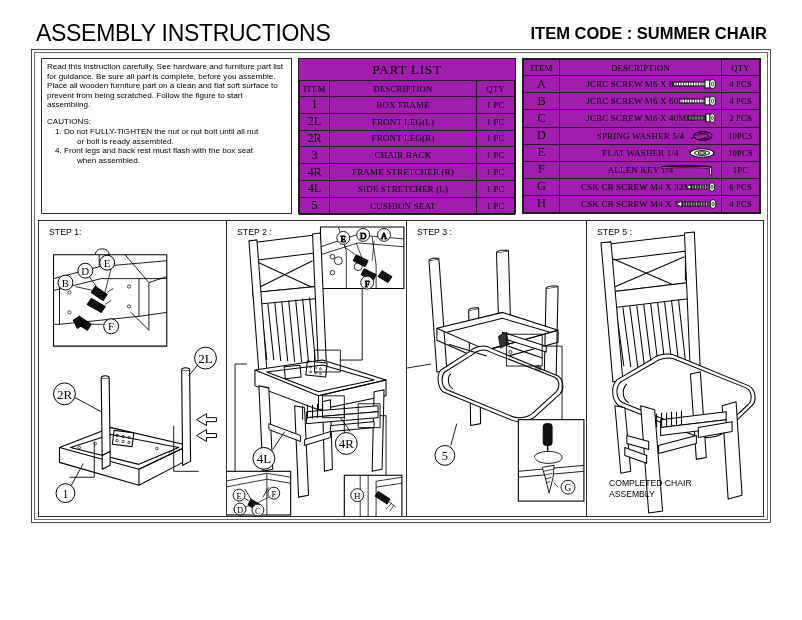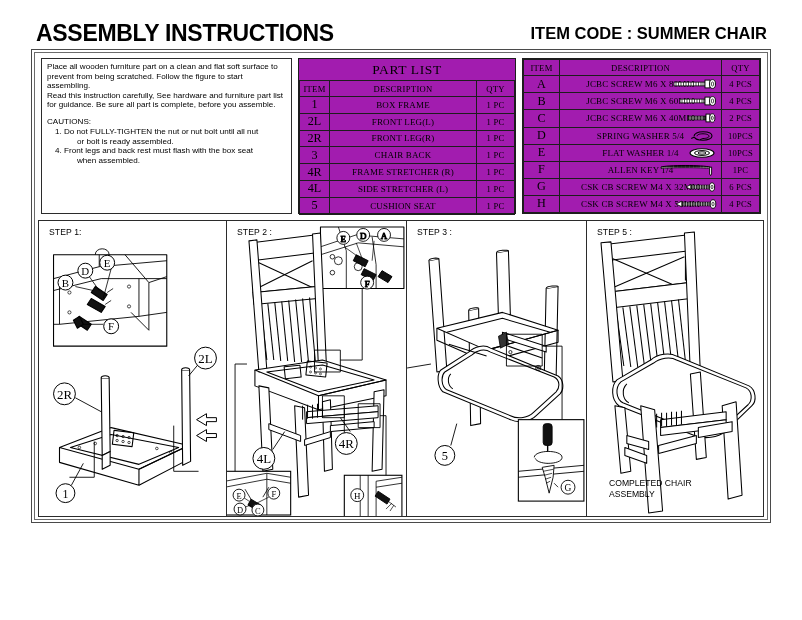--- a/index.html
+++ b/index.html
@@ -6,21 +6,21 @@
   body{
     width:802px;height:620px;position:relative;overflow:hidden;
     font-family:"Liberation Sans", sans-serif;color:#000;
   }
   #root{position:absolute;left:0;top:0;width:802px;height:620px;}
 
   
   .hdr{position:absolute;left:0;top:0;width:802px;height:46px;}
   .hdr-title{
     position:absolute;left:36px;top:20px;
-    font-size:23px;font-weight:bold;letter-spacing:-0.3px;
+    font-size:23px;font-weight:normal;letter-spacing:-0.3px;
     font-family:"Liberation Sans", sans-serif;
     white-space:nowrap;
   }
   .hdr-code{
     position:absolute;right:35px;top:24px;
     font-size:16.5px;font-weight:bold;letter-spacing:0px;
     font-family:"Liberation Sans", sans-serif;
     white-space:nowrap;
   }
 
@@ -97,22 +97,22 @@
     <div class="hdr-title">ASSEMBLY INSTRUCTIONS</div>
     <div class="hdr-code">ITEM CODE : SUMMER CHAIR</div>
   </div>
 
   <div class="frame-outer"></div>
   <div class="frame-inner"></div>
 
   <div class="topband">
 
     <div class="notes">
+      <p>Read this instruction carefully, See hardware and furniture part list for guidance. Be sure all part is complete, before you assemble.</p>
       <p>Place all wooden furniture part on a clean and flat soft surface to prevent from being scratched. Follow the figure to start assembling.</p>
-      <p>Read this instruction carefully, See hardware and furniture part list for guidance. Be sure all part is complete, before you assemble.</p>
       <div class="gap"></div>
       <p class="caution-title">CAUTIONS:</p>
       <ol>
         <li>
           <span>1.</span>
           <span>Do not FULLY-TIGHTEN the nut or nut bolt until all nut</span>
           <span class="cont">or bolt is ready assembled.</span>
         </li>
         <li>
           <span>4.</span>

